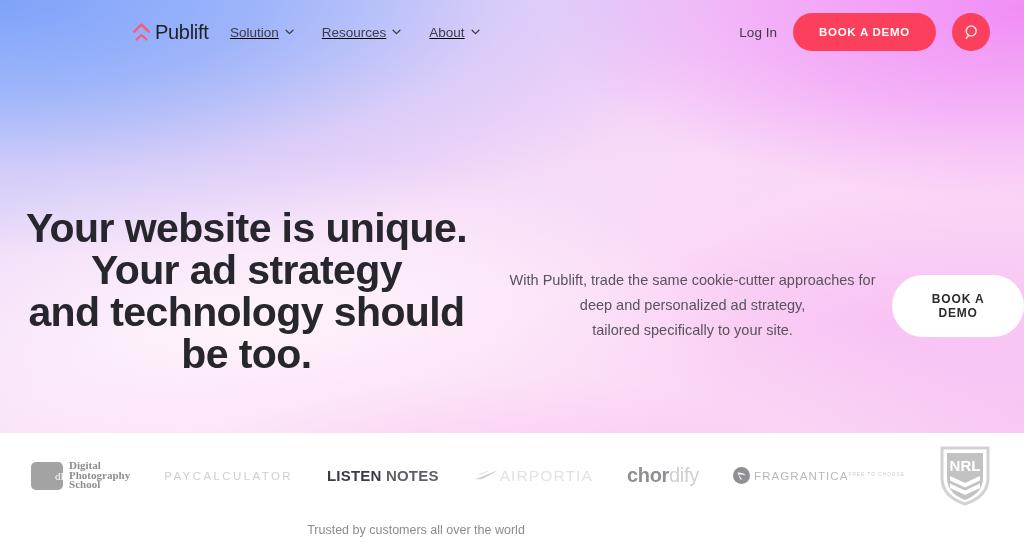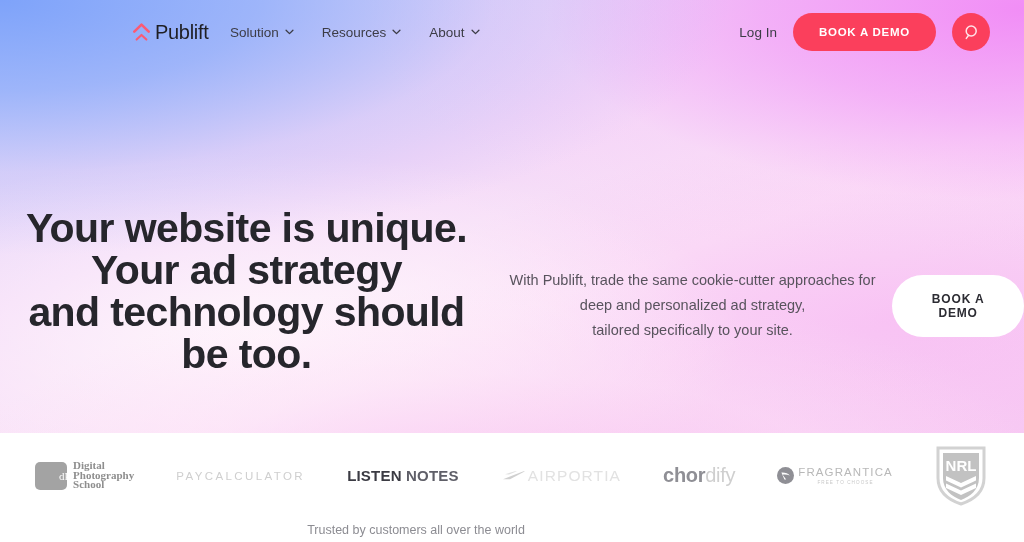--- a/index.html
+++ b/index.html
@@ -64,20 +64,21 @@
     letter-spacing: -0.3px;
     font-weight: 400;
   }
 
   .nav {
     position: absolute;
     left: 228px;
     display: flex;
     align-items: center;
     gap: 28px;
+    text-decoration: underline;
   }
   .nav-item {
     display: flex;
     align-items: center;
     gap: 6px;
     font-size: 13.5px;
     color: #3c3c46;
     cursor: pointer;
     white-space: nowrap;
   }
@@ -232,21 +233,21 @@
   }
 
   .chordify {
     font-size: 20px;
     color: #cfcfcf;
     letter-spacing: -0.3px;
   }
   .chordify .c-dark { color: #8f8f95; font-weight: bold; }
 
   .fragrantica { display: flex; align-items: center; gap: 4px; }
-  .frag-text { display: flex; flex-direction: column; }
+  .frag-text { display: flex; }
   .frag-main {
     font-size: 11.5px;
     letter-spacing: 1.1px;
     color: #b8b8b8;
   }
   .frag-sub {
     font-size: 4.6px;
     letter-spacing: 1.1px;
     color: #c9c9c9;
     text-align: center;

